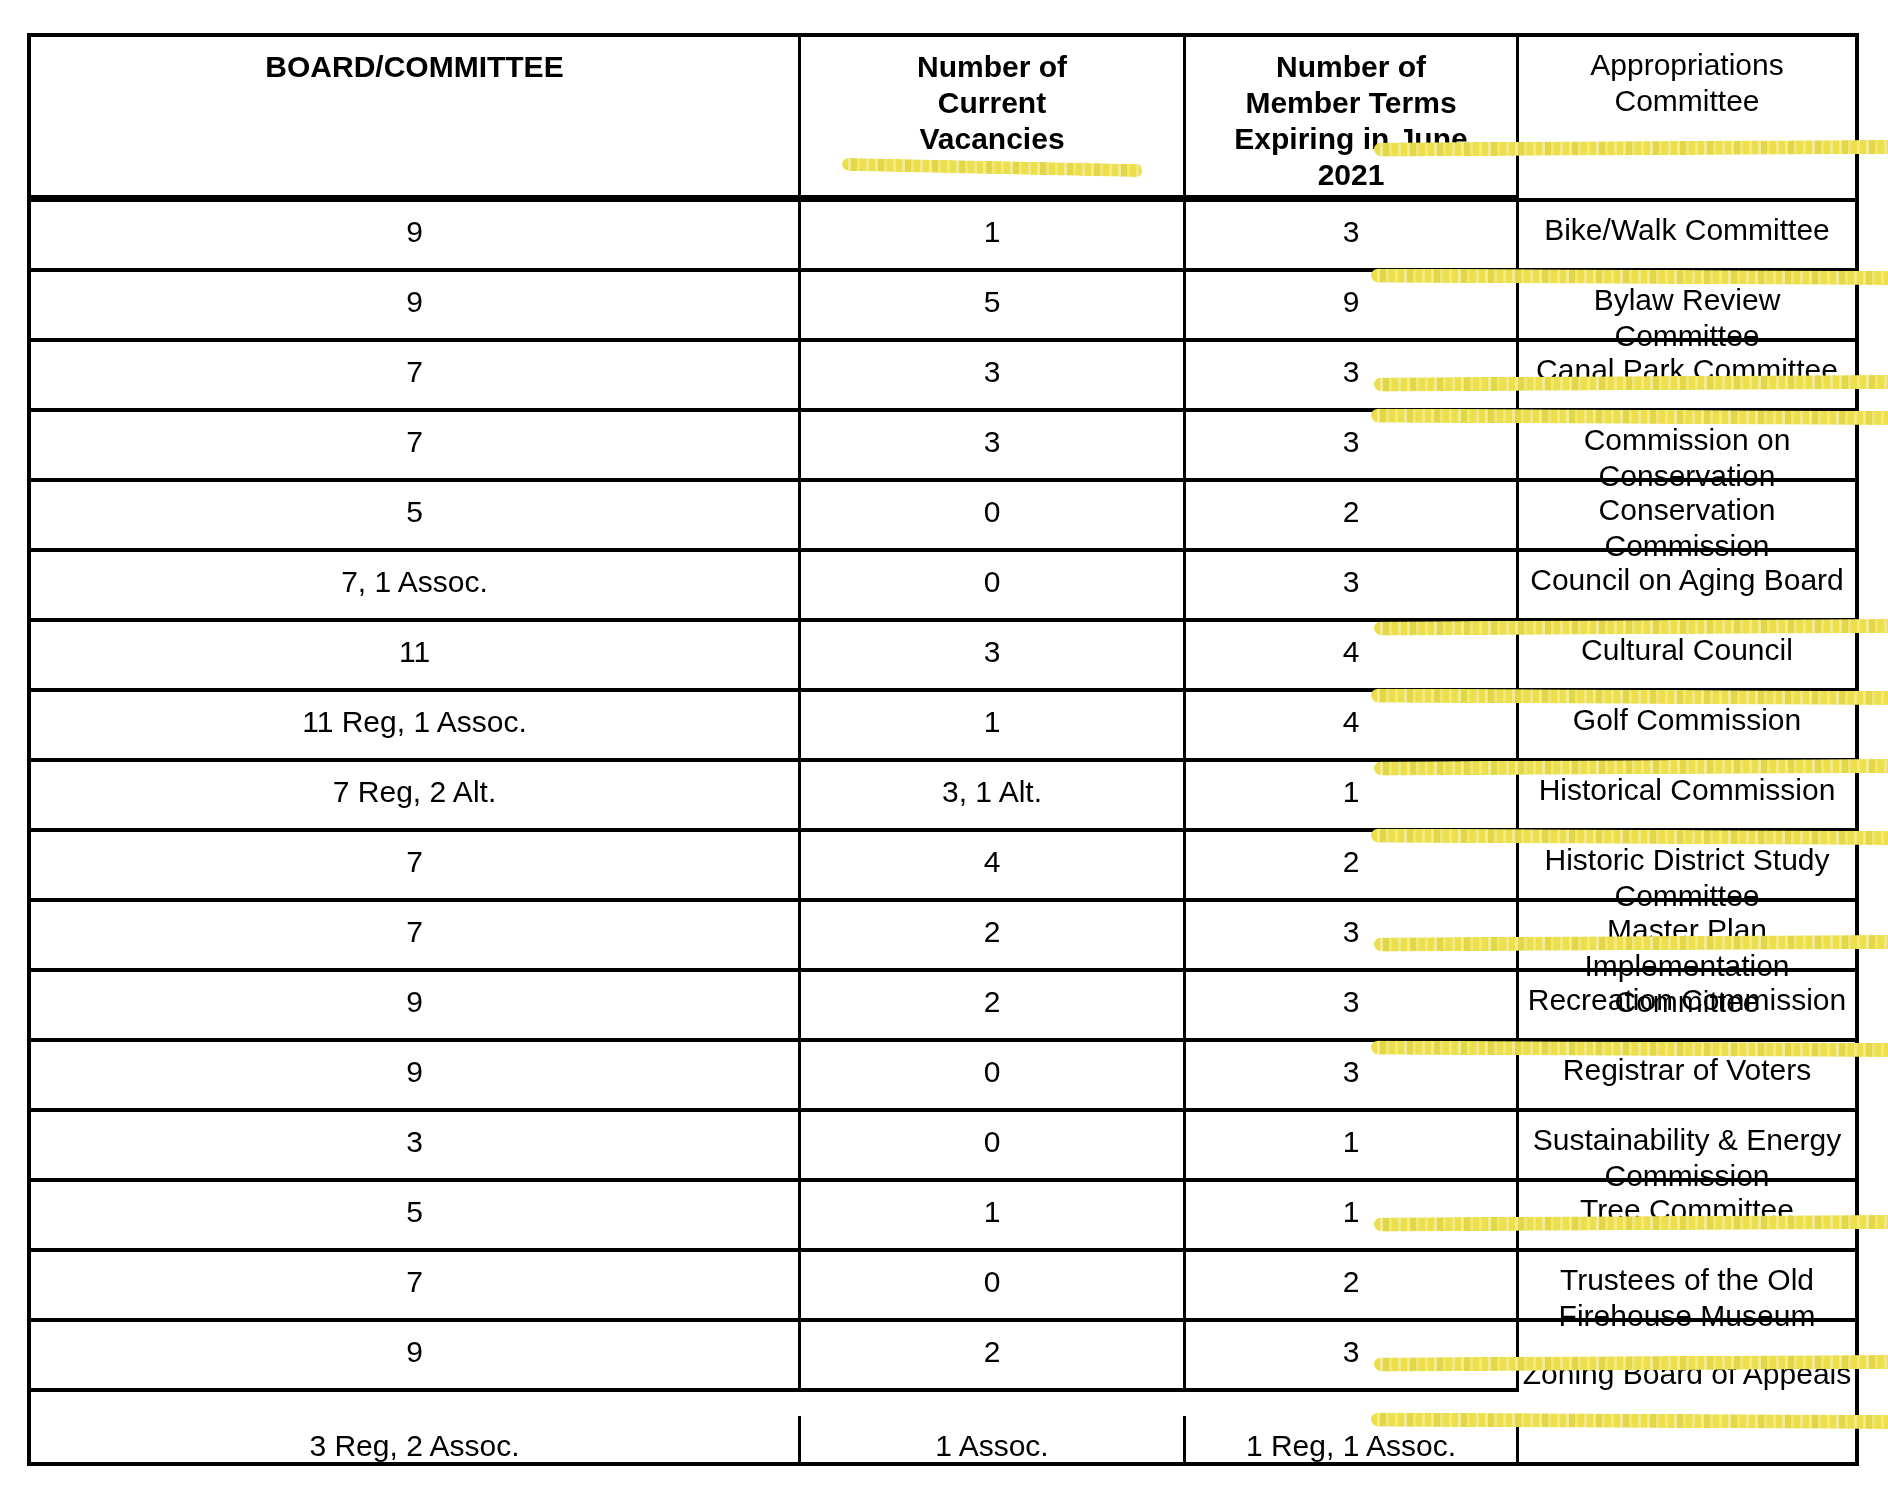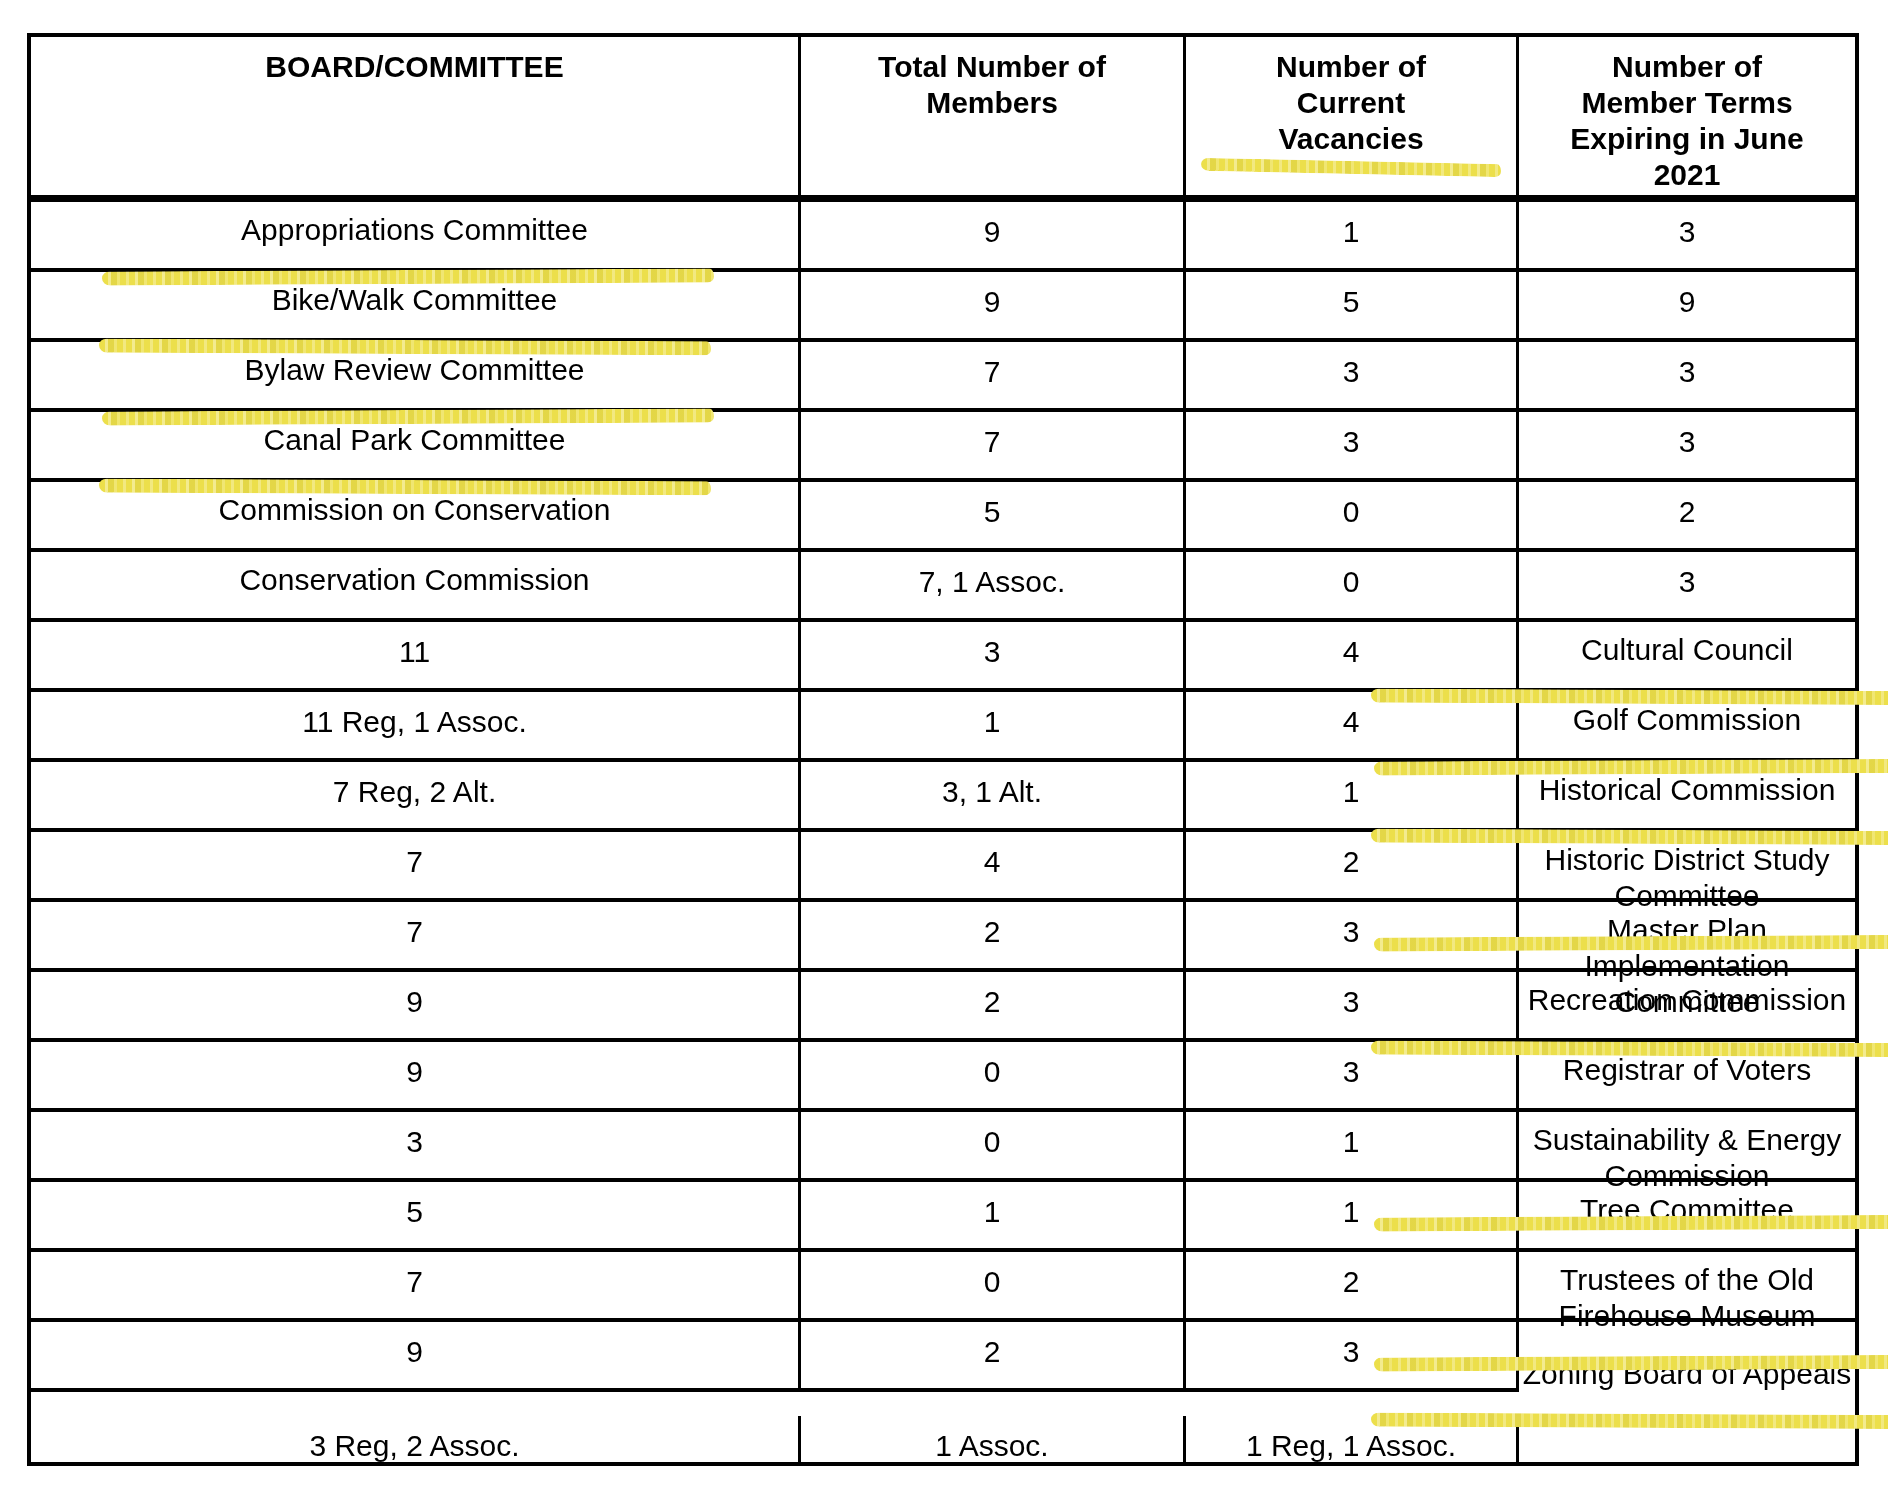--- a/index.html
+++ b/index.html
@@ -80,25 +80,20 @@
 </head>
 <body>
 
 <div class="page">
   <div class="committee-table" id="table">
       <div class="cell hcell">
     <span class="hlabel">BOARD/COMMITTEE</span>
     
   </div>
       <div class="cell hcell">
-    <span class="hlabel">Total Number of
-Members</span>
-    
-  </div>
-      <div class="cell hcell">
     <span class="hlabel">Number of
 Current
 Vacancies</span>
     <span class="mark header-mark show"></span>
   </div>
       <div class="cell hcell">
     <span class="hlabel">Number of
 Member Terms
 Expiring in June
 2021</span>
@@ -181,20 +176,24 @@
   <div class="cell num-cell">
         <span class="v">7, 1 Assoc.</span>
       </div>
   <div class="cell num-cell">
         <span class="v">0</span>
       </div>
   <div class="cell num-cell">
         <span class="v">3</span>
       </div>
 
+  <div class="cell name-cell">
+    <span class="name">Council on Aging Board</span>
+    <span class="mark row-mark show tilt-a"></span>
+  </div>
   <div class="cell num-cell">
         <span class="v">11</span>
       </div>
   <div class="cell num-cell">
         <span class="v">3</span>
       </div>
   <div class="cell num-cell">
         <span class="v">4</span>
       </div>
 

